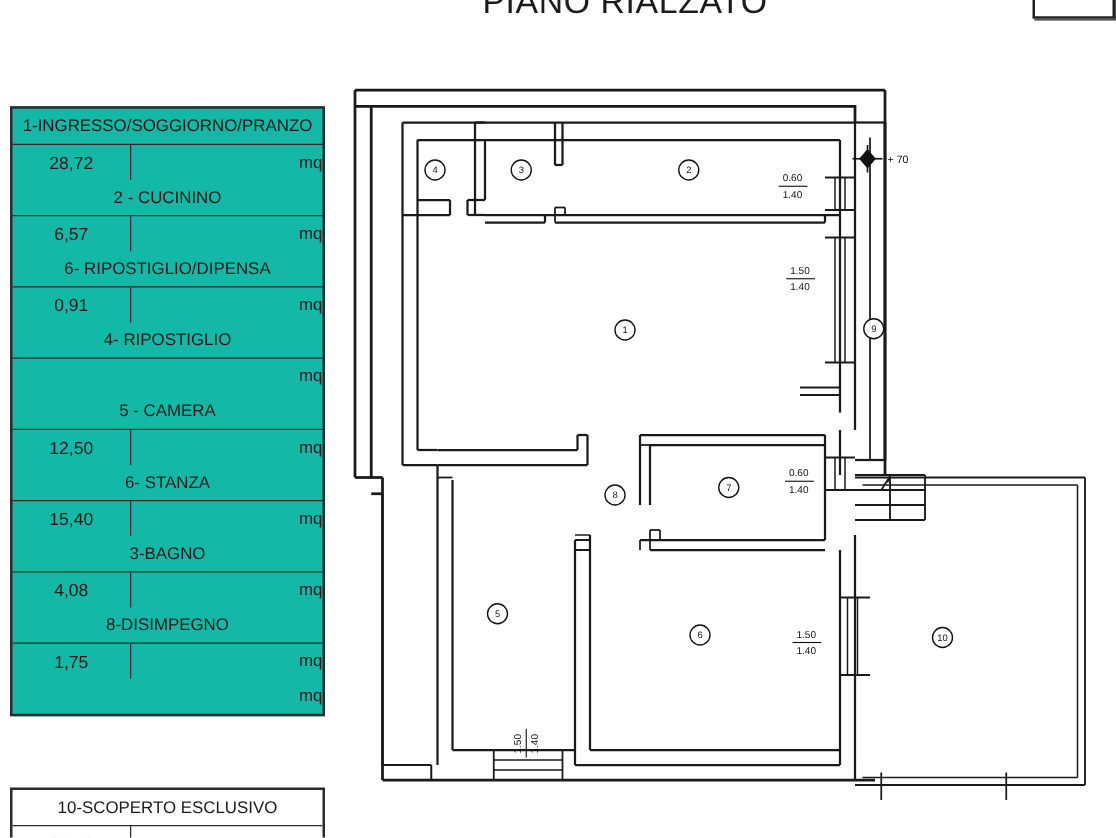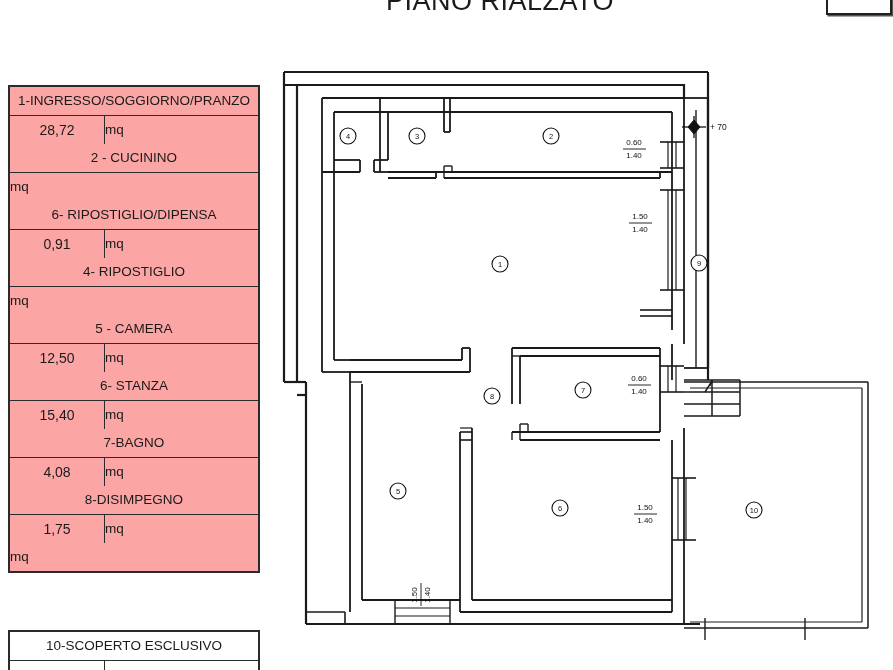--- a/index.html
+++ b/index.html
@@ -42,21 +42,21 @@
     box-shadow: 1.5px 1.5px 0 #555;
   }
 
   
   #legend-table {
     position: absolute;
     left: 8px;
     top: 85px;
     width: 252px;
     border: 2px solid #2b2b2b;
-    background: #fca5a5;
+    background: #14b8a6;
     box-sizing: border-box;
   }
   #legend-table2 {
     position: absolute;
     left: 8px;
     top: 630px;
     width: 252px;
     border: 2px solid #2b2b2b;
     background: #fff;
     box-sizing: border-box;
@@ -79,21 +79,21 @@
   .lg-area {
     width: 94px;
     line-height: 28px;
     text-align: center;
     font-size: 14px;
     border-right: 1.5px solid #2b2b2b;
   }
   .lg-unit {
     flex: 1;
     line-height: 28px;
-    text-align: left;
+    text-align: right;
     font-size: 13.5px;
   }
   .lg-row:last-child .lg-name { }
 
   
   #floorplan {
     position: absolute;
     left: 0;
     top: 0;
     width: 893px;
@@ -133,20 +133,21 @@
     <div class="lg-name">1-INGRESSO/SOGGIORNO/PRANZO</div>
     <div class="lg-vals">
       <div class="lg-area">28,72</div>
       <div class="lg-unit">mq</div>
     </div>
   </div>
 
   <div class="lg-row">
     <div class="lg-name">2 - CUCININO</div>
     <div class="lg-vals">
+      <div class="lg-area">6,57</div>
       <div class="lg-unit">mq</div>
     </div>
   </div>
 
   <div class="lg-row">
     <div class="lg-name">6- RIPOSTIGLIO/DIPENSA</div>
     <div class="lg-vals">
       <div class="lg-area">0,91</div>
       <div class="lg-unit">mq</div>
     </div>
@@ -169,21 +170,21 @@
 
   <div class="lg-row">
     <div class="lg-name">6- STANZA</div>
     <div class="lg-vals">
       <div class="lg-area">15,40</div>
       <div class="lg-unit">mq</div>
     </div>
   </div>
 
   <div class="lg-row">
-    <div class="lg-name">7-BAGNO</div>
+    <div class="lg-name">3-BAGNO</div>
     <div class="lg-vals">
       <div class="lg-area">4,08</div>
       <div class="lg-unit">mq</div>
     </div>
   </div>
 
   <div class="lg-row">
     <div class="lg-name">8-DISIMPEGNO</div>
     <div class="lg-vals">
       <div class="lg-area">1,75</div>

